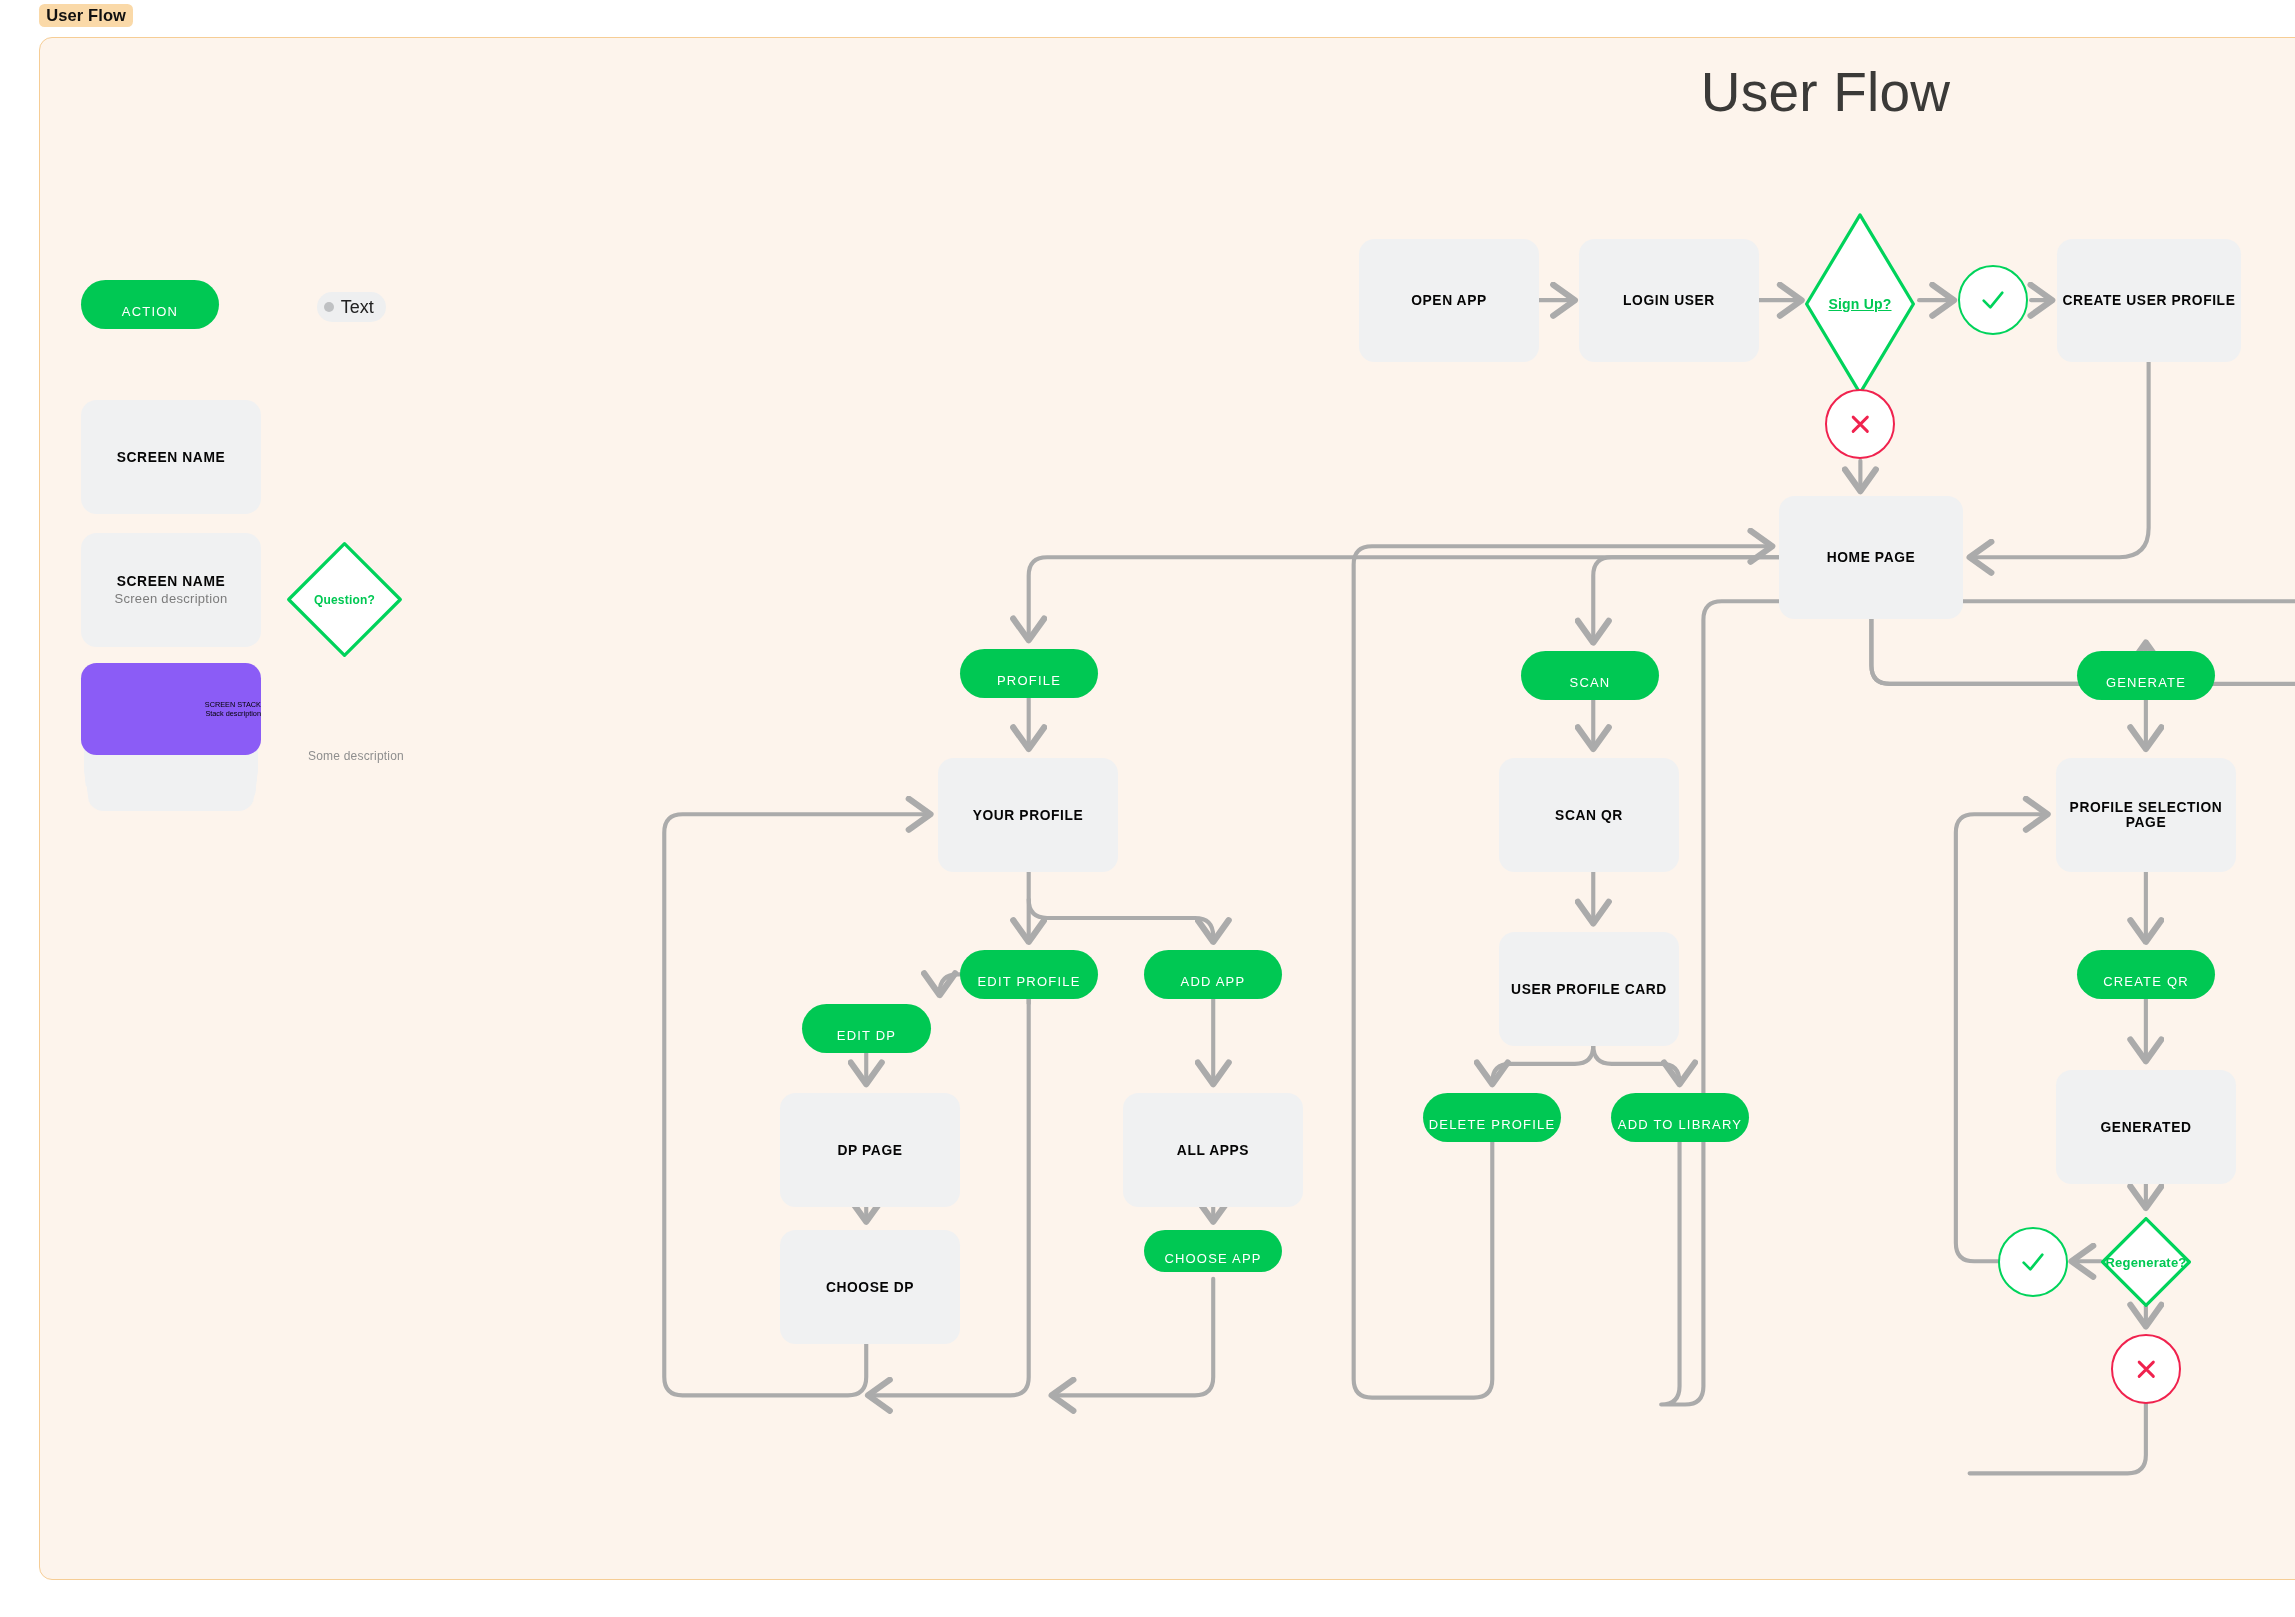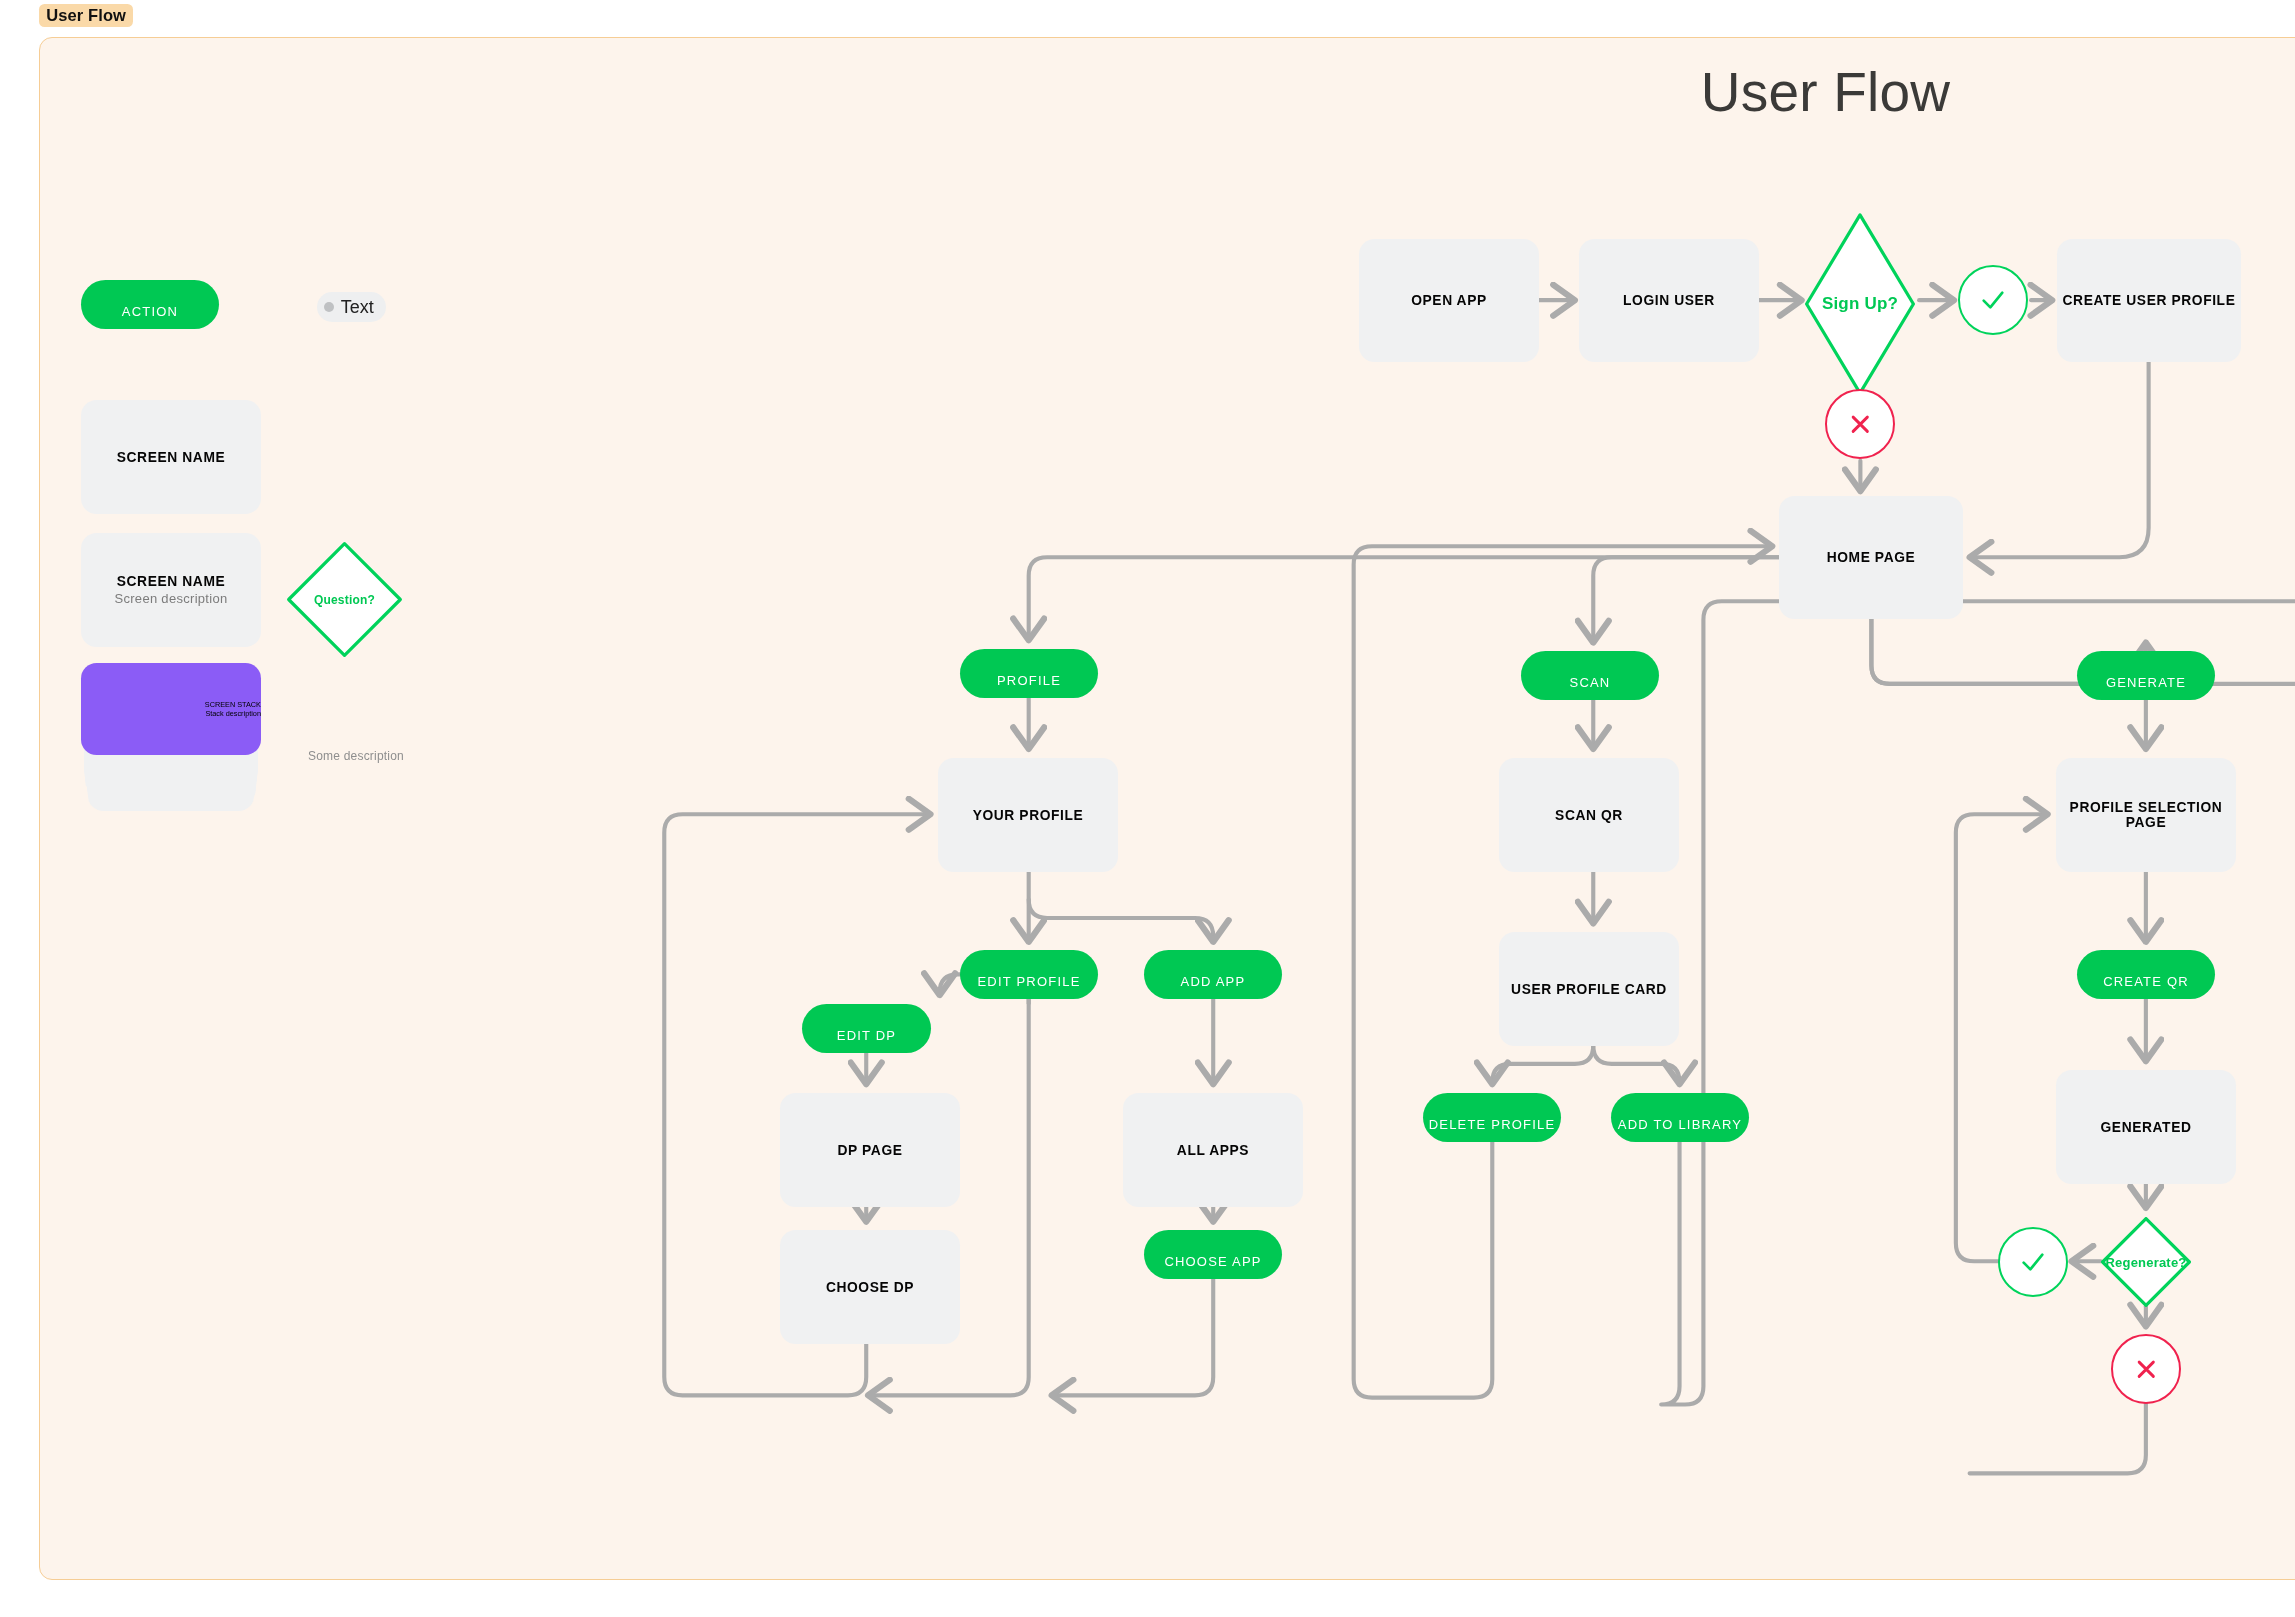--- a/index.html
+++ b/index.html
@@ -222,21 +222,21 @@
       <div class="node n-screen" style="position: absolute; left: 1359px; top: 239px; width: 180px; height: 123px;">
         <span class="t">OPEN APP</span>
       </div>
       <div class="node n-screen" style="position: absolute; left: 1579px; top: 239px; width: 180px; height: 123px;">
         <span class="t">LOGIN USER</span>
       </div>
       <div class="node n-diamond" style="position: absolute; left: 1805px; top: 213px; width: 110px; height: 182px;">
         <svg width="110" height="182" viewBox="0 0 240 396">
           <path d="M120 3.5 L236.5 198 L120 392.5 L3.5 198 Z" fill="#ffffff" stroke="#00D35B" stroke-width="7" stroke-linejoin="round"></path>
         </svg>
-        <span class="lbl" style="font-size: 17px;">Sign Up?</span>
+        <span class="lbl" style="font-size: 14px; text-decoration: underline;">Sign Up?</span>
       </div>
       <div class="term yes" style="position: absolute; left: 1958px; top: 265px; width: 70px; height: 70px;">
         <svg width="32" height="32" viewBox="0 0 24 24">
           <path d="M5 12.5 L10 17.5 L19 6.5" fill="none" stroke="#00D35B" stroke-width="2" stroke-linecap="round" stroke-linejoin="round"></path>
         </svg>
       </div>
       <div class="node n-screen" style="position: absolute; left: 2057px; top: 239px; width: 184px; height: 123px;">
         <span class="t">CREATE USER PROFILE</span>
       </div>
       <div class="term no" style="position: absolute; left: 1825px; top: 389px; width: 70px; height: 70px;">
@@ -264,21 +264,21 @@
       </div>
       <div class="node n-screen" style="position: absolute; left: 780px; top: 1230px; width: 180px; height: 114px;">
         <span class="t">CHOOSE DP</span>
       </div>
       <div class="node n-action" style="position: absolute; left: 1144px; top: 950px; width: 138px; height: 49px;">
         <span class="t">ADD APP</span>
       </div>
       <div class="node n-screen" style="position: absolute; left: 1123px; top: 1093px; width: 180px; height: 114px;">
         <span class="t">ALL APPS</span>
       </div>
-      <div class="node n-action" style="position: absolute; left: 1144px; top: 1230px; width: 138px; height: 49px;">
+      <div class="node n-action" style="position: absolute; left: 1144px; top: 1230px; width: 138px; height: 42px;">
         <span class="t">CHOOSE APP</span>
       </div>
       <div class="node n-action" style="position: absolute; left: 1521px; top: 651px; width: 138px; height: 49px;">
         <span class="t">SCAN</span>
       </div>
       <div class="node n-screen" style="position: absolute; left: 1499px; top: 758px; width: 180px; height: 114px;">
         <span class="t">SCAN QR</span>
       </div>
       <div class="node n-screen" style="position: absolute; left: 1499px; top: 932px; width: 180px; height: 114px;">
         <span class="t">USER PROFILE CARD</span>

